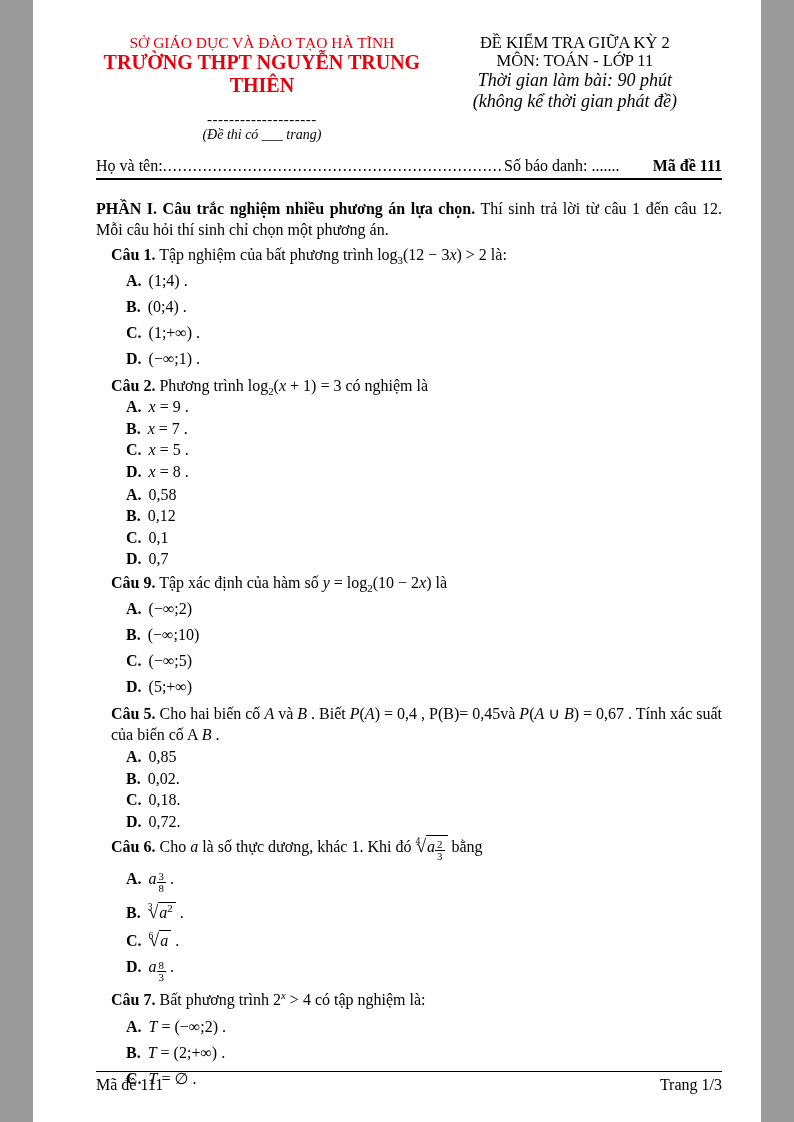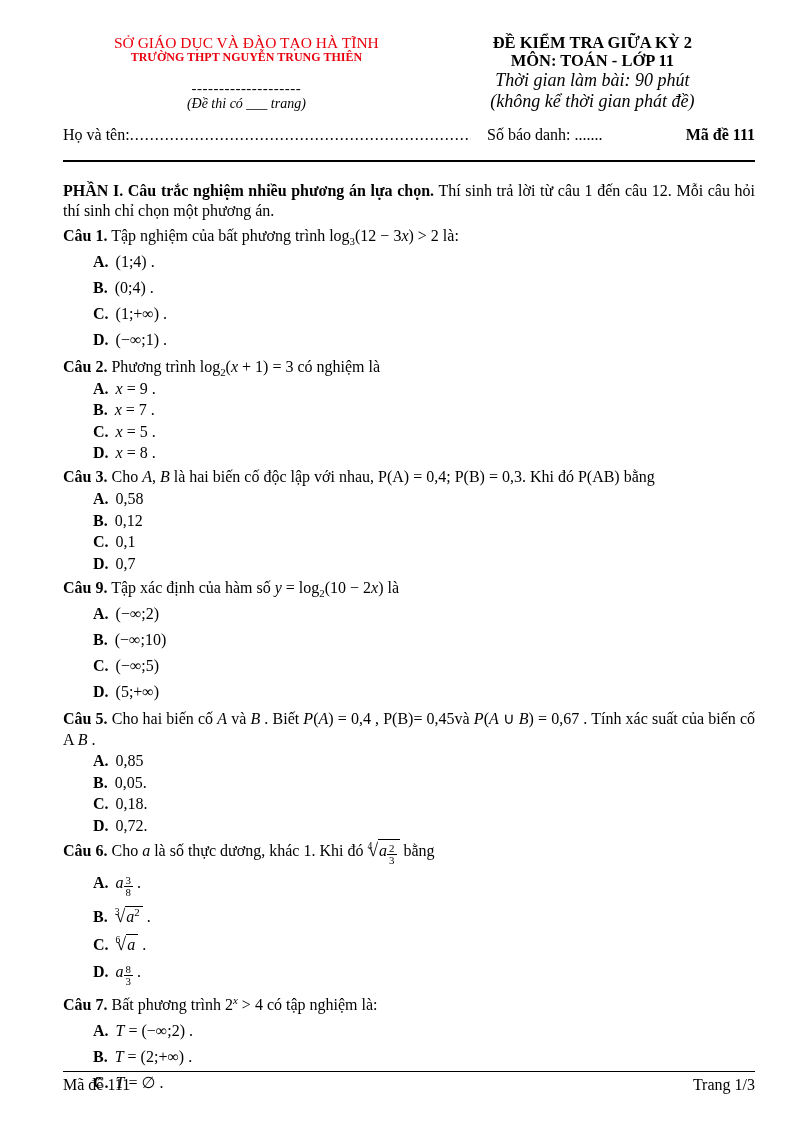--- a/index.html
+++ b/index.html
@@ -1,46 +1,46 @@
 <!DOCTYPE html>
 <html><head>
 <meta charset="utf-8">
 <style>
   html,body{margin:0;padding:0;background:#9a9a9a;}
   .page{
-    width:794px;height:1122px;margin:0 auto;background:#ffffff;position:relative;
+    width:728px;height:1122px;margin:0 auto;background:#ffffff;position:relative;
     font-family:"Liberation Serif",serif;font-size:16px;color:#000;overflow:hidden;
   }
   .content{padding:34px 39px 0 63px;}
 
   
   .hdr{display:flex;align-items:flex-start;}
   .hdr-left{width:53%;text-align:center;}
   .hdr-left .l1{color:var(--accent,#e8000d);font-size:15.5px;line-height:1.12;}
-  .hdr-left .l2{color:var(--accent,#e8000d);font-size:12px;font-weight:bold;line-height:1.12;}
+  .hdr-left .l2{color:var(--accent,#e8000d);font-size:20px;font-weight:bold;line-height:1.12;}
   .hdr-left .dashes{margin-top:16px;font-size:15px;letter-spacing:.5px;line-height:1;}
   .hdr-left .note{font-style:italic;font-size:14px;line-height:1.2;}
   .hdr-right{flex:1;text-align:center;}
-  .hdr-right .t{font-weight:bold;font-size:16.5px;line-height:1.1;}
+  .hdr-right .t{font-weight:normal;font-size:16.5px;line-height:1.1;}
   .hdr-right .it{font-style:italic;font-size:18px;line-height:1.14;}
 
   
-  .info{display:flex;align-items:baseline;margin-top:13px;border-bottom:2.5px solid #000;padding-bottom:16px;}
+  .info{display:flex;align-items:baseline;margin-top:13px;border-bottom:2.5px solid #000;padding-bottom:3px;}
   .info .name{flex:0 1 408px;display:flex;min-width:0;align-items:baseline;}
   .info .name .dots{flex:1;overflow:hidden;white-space:nowrap;letter-spacing:1px;}
-  .info .sbd{margin-left:16px;white-space:nowrap;}
+  .info .sbd{white-space:nowrap;}
   .info .code{margin-left:auto;font-weight:bold;white-space:nowrap;}
 
   
   .part{margin-top:19px;text-align:justify;line-height:1.3;}
 
   
   .questions{margin-top:1px;}
   .question{margin:3px 0 2px 0;}
-  .q-stem{text-align:justify;line-height:1.32;margin:2px 0 1px 0;}
+  .q-stem{text-align:justify;line-height:1.32;margin:2px 0 1px 15px;}
   .q-num{font-weight:bold;}
   .q-options{margin-left:30px;}
   .option{display:flex;align-items:baseline;line-height:1.25;}
   .question.roomy .option{margin:6px 0;}
   .question.tight .option{margin:1.5px 0;}
   .opt-letter{font-weight:bold;margin-right:7px;}
 
   
   .mi{font-style:italic;}
   sub,sup{font-size:68%;line-height:0;}
@@ -133,21 +133,20 @@
               <b class="opt-letter">C.</b>
               <span class="opt-text"><span class="mi">x</span> = 5 .</span>
             </div>
             <div class="option">
               <b class="opt-letter">D.</b>
               <span class="opt-text"><span class="mi">x</span> = 8 .</span>
             </div>
           </div>
         </div>
         <div class="question tight">
-          <div class="q-stem"><b class="q-num">Câu 3.</b> <span class="q-body">Cho <span class="mi">A</span>, <span class="mi">B</span> là hai biến cố độc lập với nhau, P(A) = 0,4;  P(B) = 0,3. Khi đó P(AB) bằng</span></div>
           <div class="q-options">
             <div class="option">
               <b class="opt-letter">A.</b>
               <span class="opt-text">0,58</span>
             </div>
             <div class="option">
               <b class="opt-letter">B.</b>
               <span class="opt-text">0,12</span>
             </div>
             <div class="option">
@@ -183,21 +182,21 @@
         </div>
         <div class="question tight">
           <div class="q-stem"><b class="q-num">Câu 5.</b> <span class="q-body">Cho hai biến cố  <span class="mi">A</span>  và  <span class="mi">B</span> . Biết  <span class="mi">P</span>(<span class="mi">A</span>) = 0,4 , P(B)= 0,45và  <span class="mi">P</span>(<span class="mi">A</span> ∪ <span class="mi">B</span>) = 0,67 . Tính xác suất của biến cố A <span class="mi">B</span> .</span></div>
           <div class="q-options">
             <div class="option">
               <b class="opt-letter">A.</b>
               <span class="opt-text">0,85</span>
             </div>
             <div class="option">
               <b class="opt-letter">B.</b>
-              <span class="opt-text">0,05.</span>
+              <span class="opt-text">0,02.</span>
             </div>
             <div class="option">
               <b class="opt-letter">C.</b>
               <span class="opt-text">0,18.</span>
             </div>
             <div class="option">
               <b class="opt-letter">D.</b>
               <span class="opt-text">0,72.</span>
             </div>
           </div>

